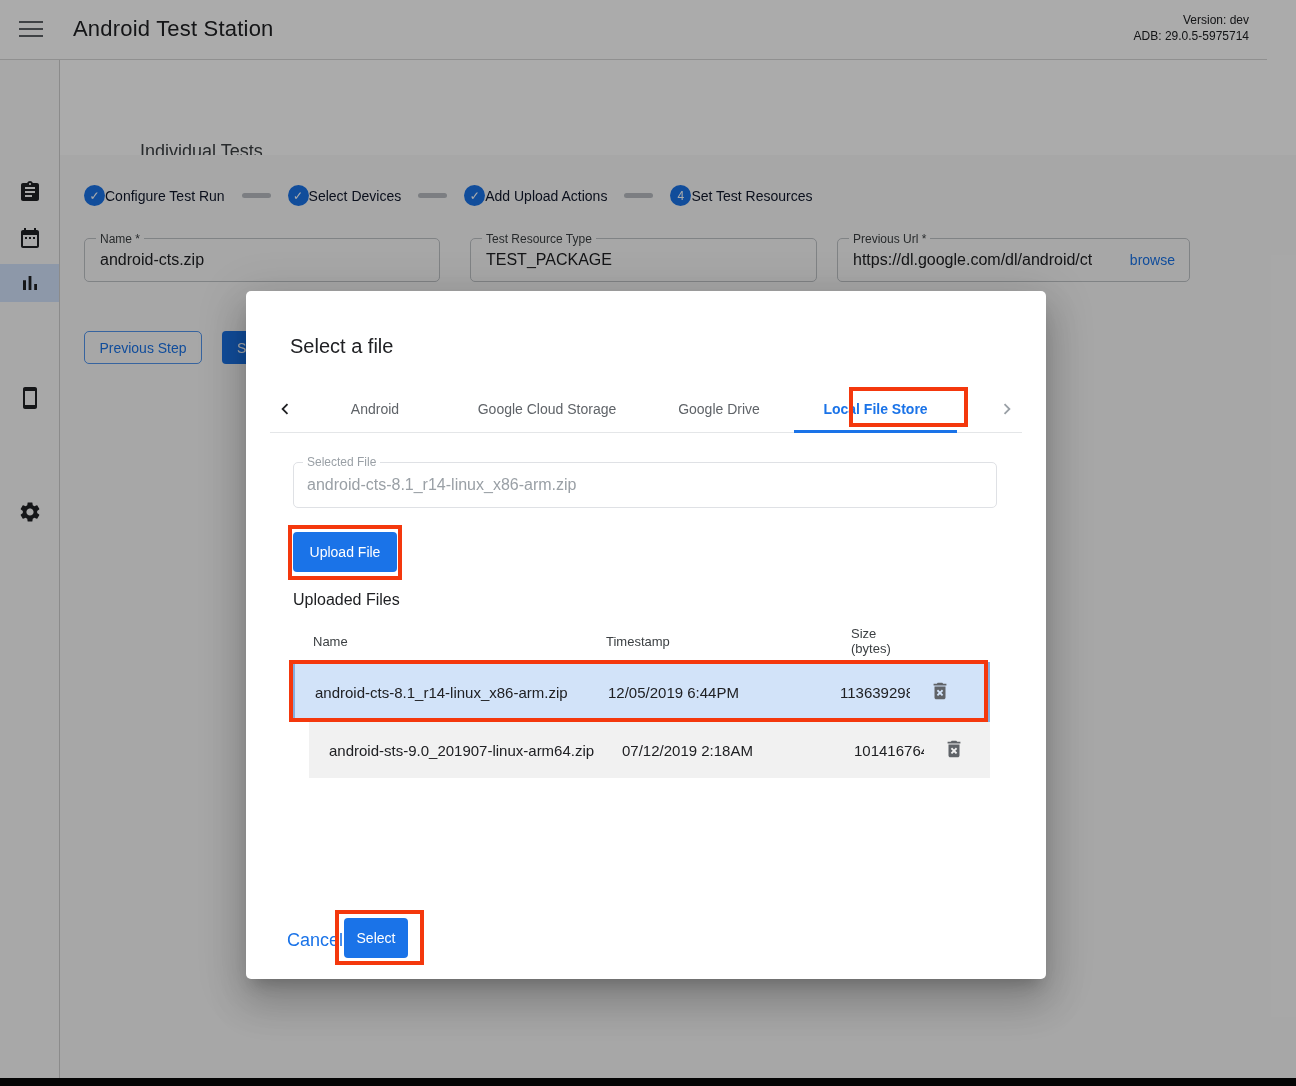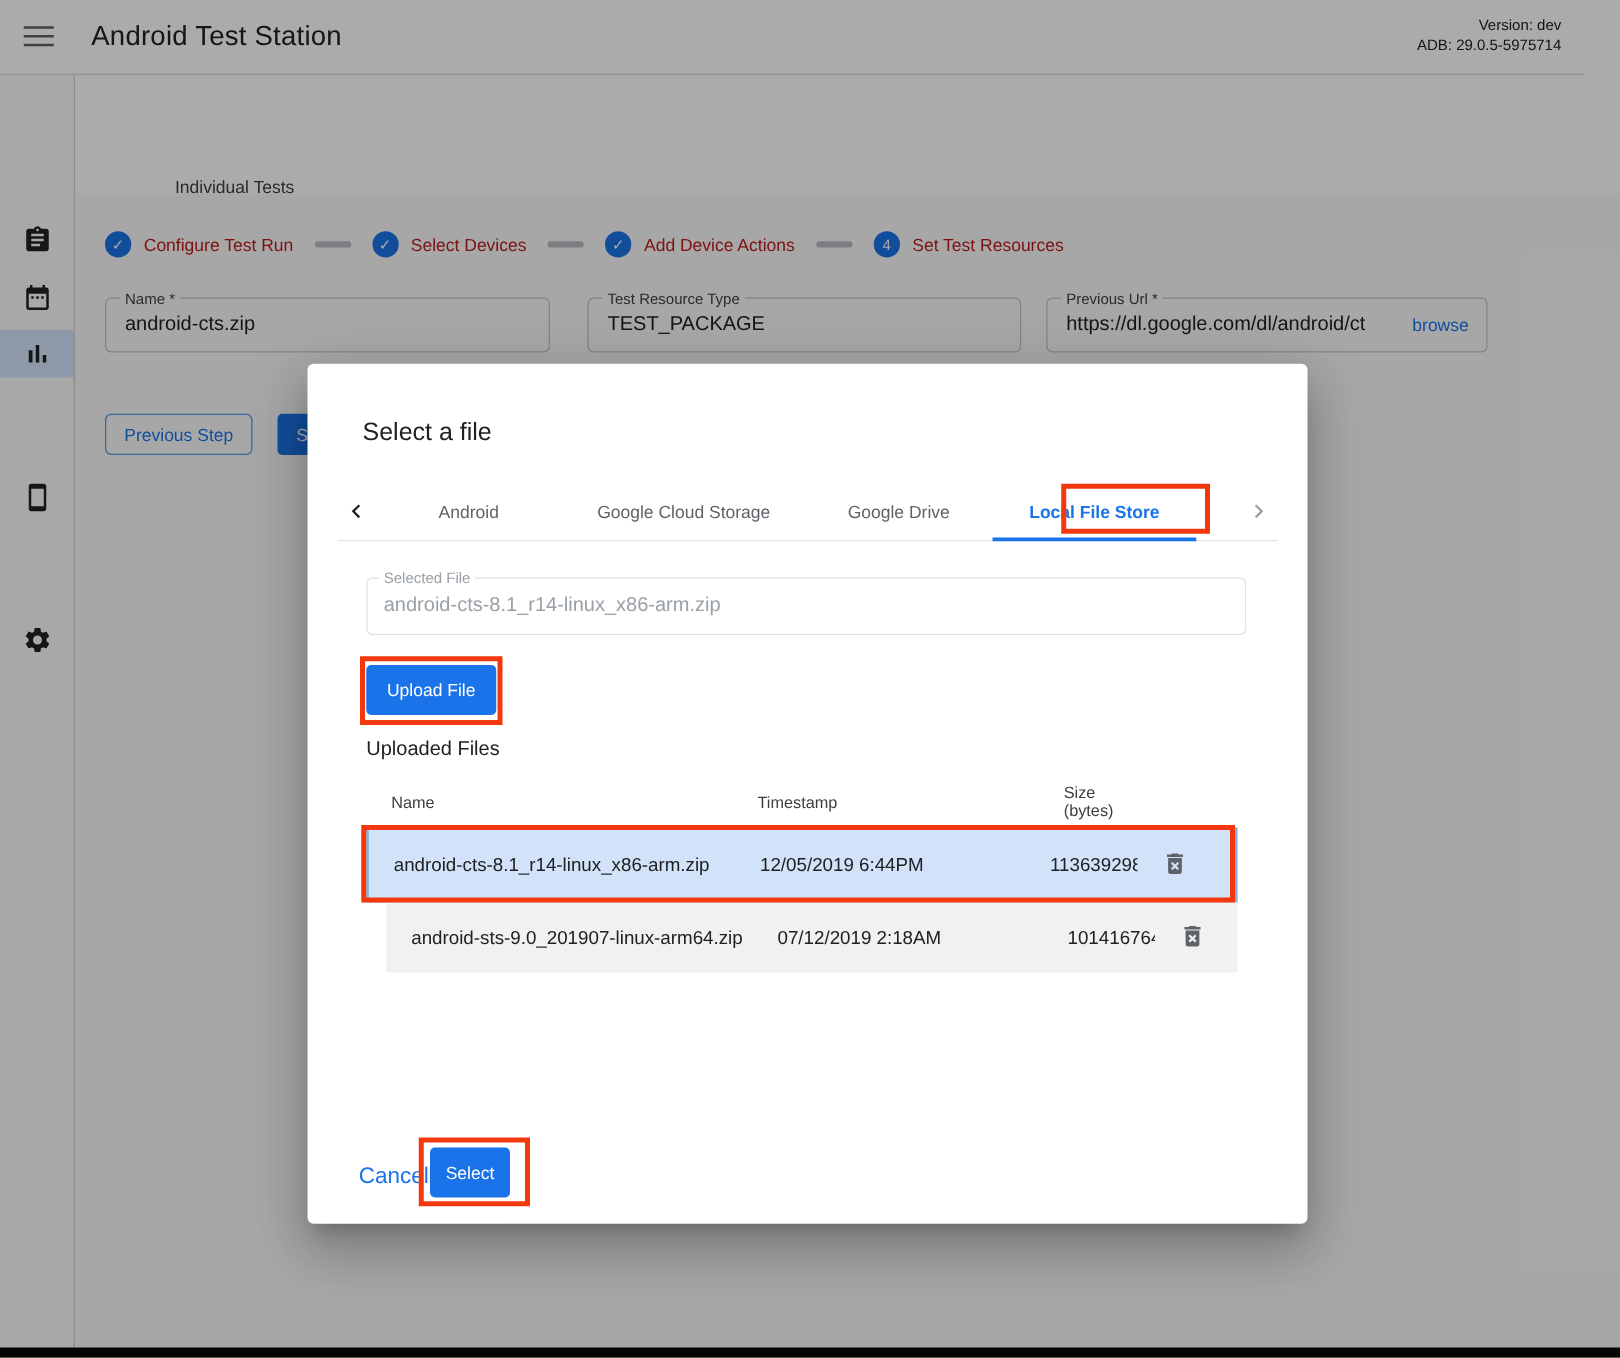--- a/index.html
+++ b/index.html
@@ -28,36 +28,36 @@
   .sidebar {
     position:absolute; left:0; top:60px; width:60px; height:1018px;
     background:#fbfbfb; border-right:1px solid #cfcfcf; z-index:2;
   }
   .side-item { position:absolute; left:0; width:59px; height:38px; display:flex; align-items:center; justify-content:center; cursor:pointer; }
   .side-item svg { width:24px; height:24px; fill:#202124; }
   .side-item.active { background:#d2e3fc; }
 
   
   .page-header { position:absolute; left:60px; top:60px; width:1236px; height:95px; background:#ffffff; z-index:1; }
-  .breadcrumb { position:absolute; left:80px; top:81px; font-size:14px; color:#3c4043; }
+  .breadcrumb { position:absolute; left:80px; top:81px; font-size:18px; color:#3c4043; }
   .back-arrow { position:absolute; left:87px; top:108px; width:20px; height:20px; cursor:pointer; }
   .back-arrow svg { width:20px; height:20px; fill:#5f6368; }
   .page-title { position:absolute; left:144px; top:107px; font-size:20px; color:#202124; }
 
   
   .content { position:absolute; left:60px; top:155px; width:1236px; height:923px; background:#fafafa; z-index:1; }
 
   
   .stepper { position:absolute; left:84px; top:185px; display:flex; align-items:center; z-index:1; }
   .step { display:flex; align-items:center; }
   .step-circle {
     width:21px; height:21px; border-radius:50%; background:#1a73e8; color:#fff;
     font-size:12px; display:flex; align-items:center; justify-content:center; flex:0 0 auto;
   }
-  .step-label { margin-left:10px; font-size:14px; color:#b91c1c; white-space:nowrap; }
+  .step-label { margin-left:0; font-size:14px; color:#0f172a; white-space:nowrap; }
   .step-connector { width:29px; height:5px; border-radius:3px; background:#b9bdc2; margin:0 17px; }
 
   
   .ofield { position:absolute; height:44px; border:1px solid #bfc3c7; border-radius:5px; background:transparent; z-index:1; }
   .ofield-label { position:absolute; top:-7px; left:11px; font-size:12px; color:#3c4043; background:#fafafa; padding:0 4px; white-space:nowrap; }
   .ofield-value { position:absolute; left:15px; top:0; line-height:42px; font-size:16px; color:#202124; white-space:nowrap; overflow:hidden; }
   .browse-link { position:absolute; right:14px; top:0; line-height:42px; font-size:14px; color:#1a73e8; cursor:pointer; background:transparent; border:none; font-family:inherit; }
 
   
   .btn { border:none; border-radius:4px; font-family:inherit; font-size:14px; cursor:pointer; }
@@ -190,21 +190,21 @@
       <div class="step-label">Configure Test Run</div>
     </div>
     <div class="step-connector"></div>
     <div class="step">
       <div class="step-circle">✓</div>
       <div class="step-label">Select Devices</div>
     </div>
     <div class="step-connector"></div>
     <div class="step">
       <div class="step-circle">✓</div>
-      <div class="step-label">Add Device Actions</div>
+      <div class="step-label">Add Upload Actions</div>
     </div>
     <div class="step-connector"></div>
     <div class="step">
       <div class="step-circle">4</div>
       <div class="step-label">Set Test Resources</div>
     </div>
   </div>
 
   <div class="ofield" style="left:84px; top:238px; width:356px;">
     <span class="ofield-label">Name *</span>

